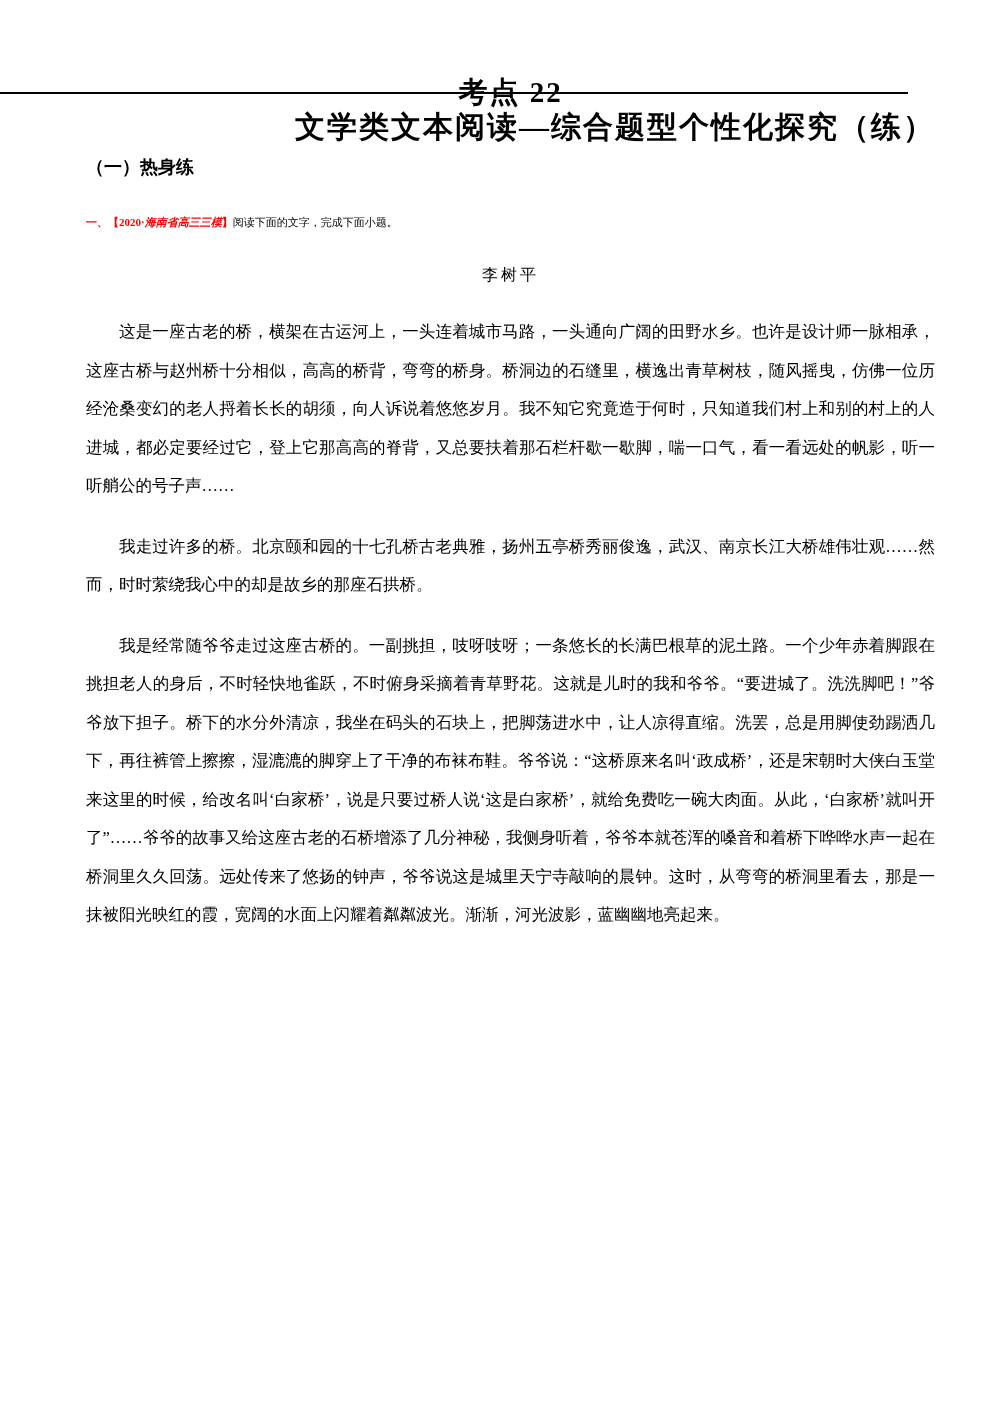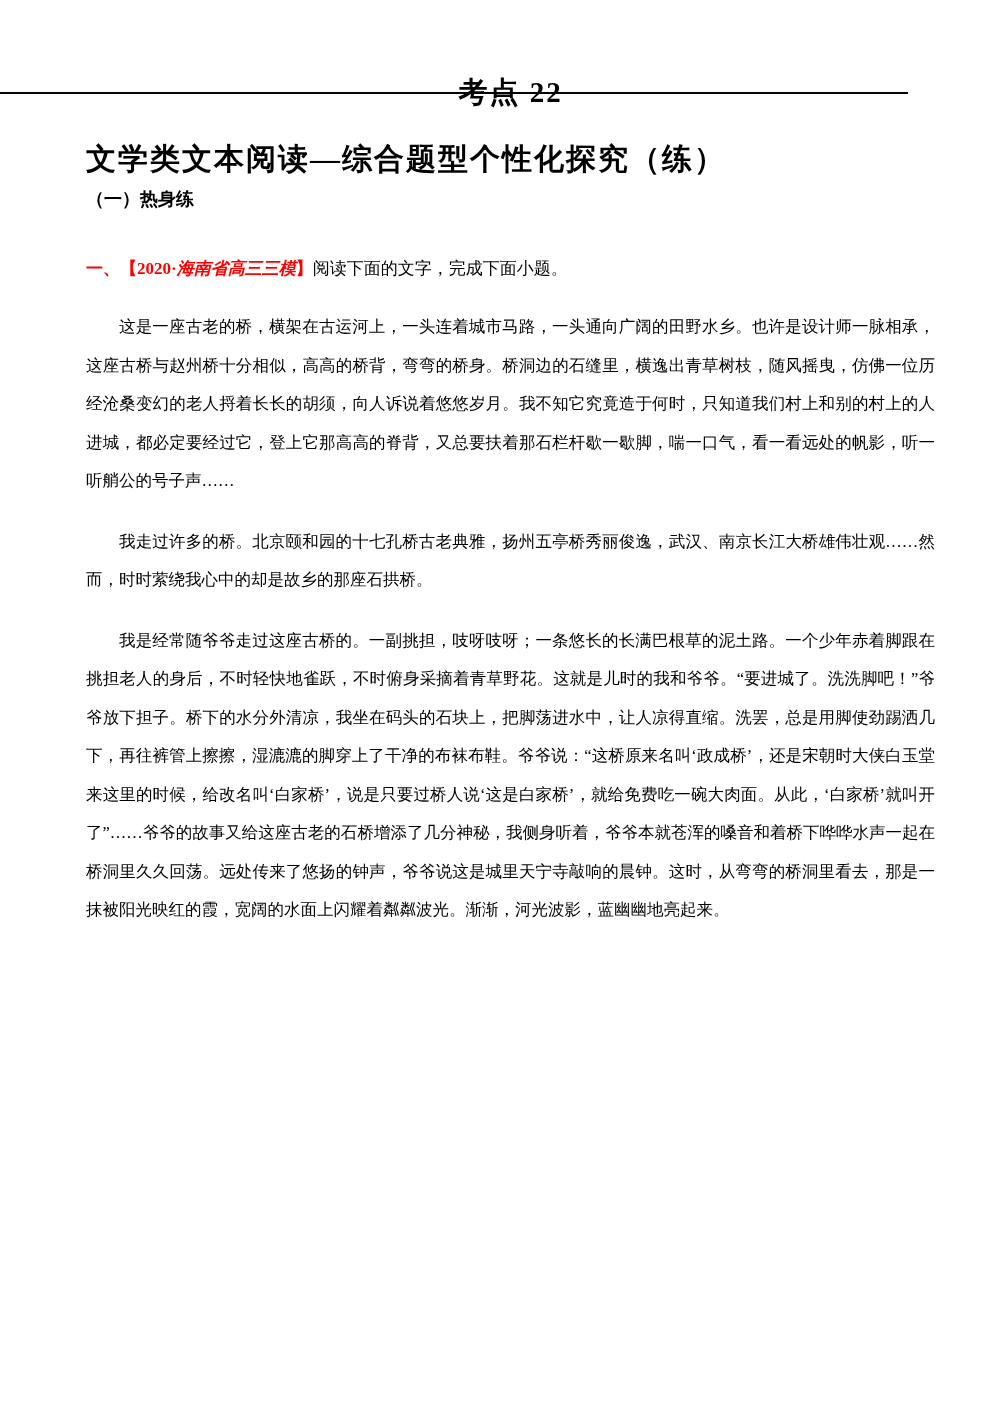--- a/index.html
+++ b/index.html
@@ -25,36 +25,35 @@
   .content { padding: 0 58px 0 86px; }
   .doc-title {
     padding-top: 76px;
     text-align: center;
     font-size: 29px;
     font-weight: bold;
     letter-spacing: 2px;
     line-height: 1.15;
   }
   .doc-subtitle {
-    margin-top: 32px;
-    text-align: left;
+    text-align: right;
     font-size: 30px;
     font-weight: bold;
     letter-spacing: 2px;
     line-height: 1.2;
   }
   .section-heading {
     margin-top: 12px;
     font-size: 18px;
     font-weight: bold;
     line-height: 1.2;
   }
   .intro-line {
-    margin-top: 45px;
-    font-size: 17px;
+    margin-top: 35px;
+    font-size: 11px;
     line-height: 1.5;
   }
   .intro-source { color: #ff0000; font-weight: bold; }
   .intro-source .src-name { font-style: italic; }
   .article-title {
     margin-top: 36px;
     text-align: center;
     font-size: 17px;
     font-weight: bold;
     letter-spacing: 4px;
@@ -87,20 +86,21 @@
 
     <div class="doc-subtitle">文学类文本阅读—综合题型个性化探究（练）</div>
 
     <div class="section-heading">（一）热身练</div>
 
     <div class="intro-line">
       <span class="intro-source"><span>一、【2020·</span><span class="src-name">海南省高三三模</span><span>】</span></span><span class="intro-instruction">阅读下面的文字，完成下面小题。</span>
     </div>
 
 
+    <div class="article-author">李树平</div>
 
     <div class="article-body">
       <p>这是一座古老的桥，横架在古运河上，一头连着城市马路，一头通向广阔的田野水乡。也许是设计师一脉相承，这座古桥与赵州桥十分相似，高高的桥背，弯弯的桥身。桥洞边的石缝里，横逸出青草树枝，随风摇曳，仿佛一位历经沧桑变幻的老人捋着长长的胡须，向人诉说着悠悠岁月。我不知它究竟造于何时，只知道我们村上和别的村上的人进城，都必定要经过它，登上它那高高的脊背，又总要扶着那石栏杆歇一歇脚，喘一口气，看一看远处的帆影，听一听艄公的号子声……</p>
       <p>我走过许多的桥。北京颐和园的十七孔桥古老典雅，扬州五亭桥秀丽俊逸，武汉、南京长江大桥雄伟壮观……然而，时时萦绕我心中的却是故乡的那座石拱桥。</p>
       <p>我是经常随爷爷走过这座古桥的。一副挑担，吱呀吱呀；一条悠长的长满巴根草的泥土路。一个少年赤着脚跟在挑担老人的身后，不时轻快地雀跃，不时俯身采摘着青草野花。这就是儿时的我和爷爷。“要进城了。洗洗脚吧！”爷爷放下担子。桥下的水分外清凉，我坐在码头的石块上，把脚荡进水中，让人凉得直缩。洗罢，总是用脚使劲踢洒几下，再往裤管上擦擦，湿漉漉的脚穿上了干净的布袜布鞋。爷爷说：“这桥原来名叫‘政成桥’，还是宋朝时大侠白玉堂来这里的时候，给改名叫‘白家桥’，说是只要过桥人说‘这是白家桥’，就给免费吃一碗大肉面。从此，‘白家桥’就叫开了”……爷爷的故事又给这座古老的石桥增添了几分神秘，我侧身听着，爷爷本就苍浑的嗓音和着桥下哗哗水声一起在桥洞里久久回荡。远处传来了悠扬的钟声，爷爷说这是城里天宁寺敲响的晨钟。这时，从弯弯的桥洞里看去，那是一抹被阳光映红的霞，宽阔的水面上闪耀着粼粼波光。渐渐，河光波影，蓝幽幽地亮起来。</p>
     </div>
 
   </div>
 </div>
 

